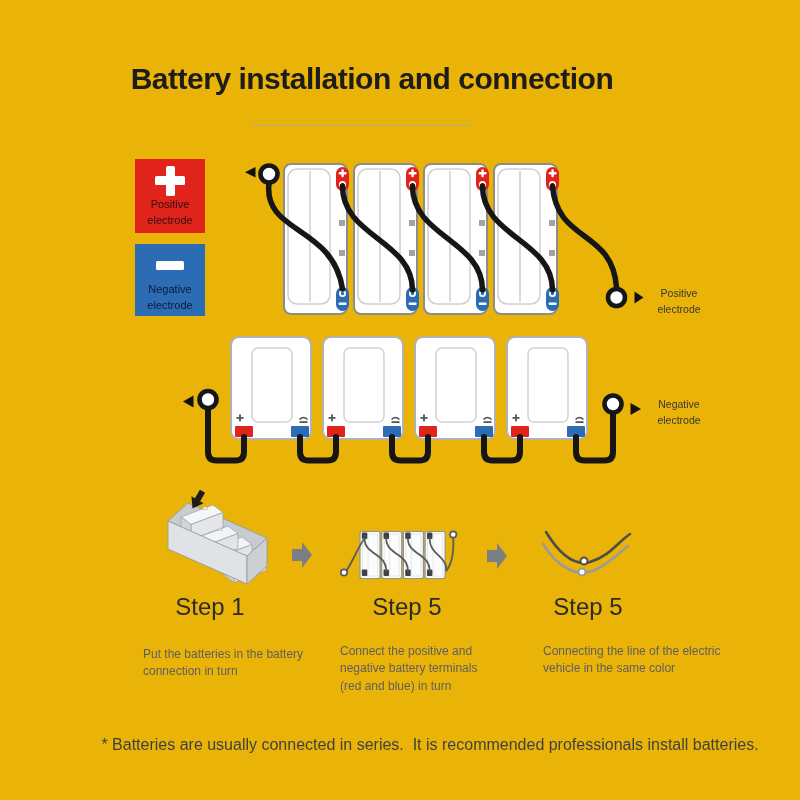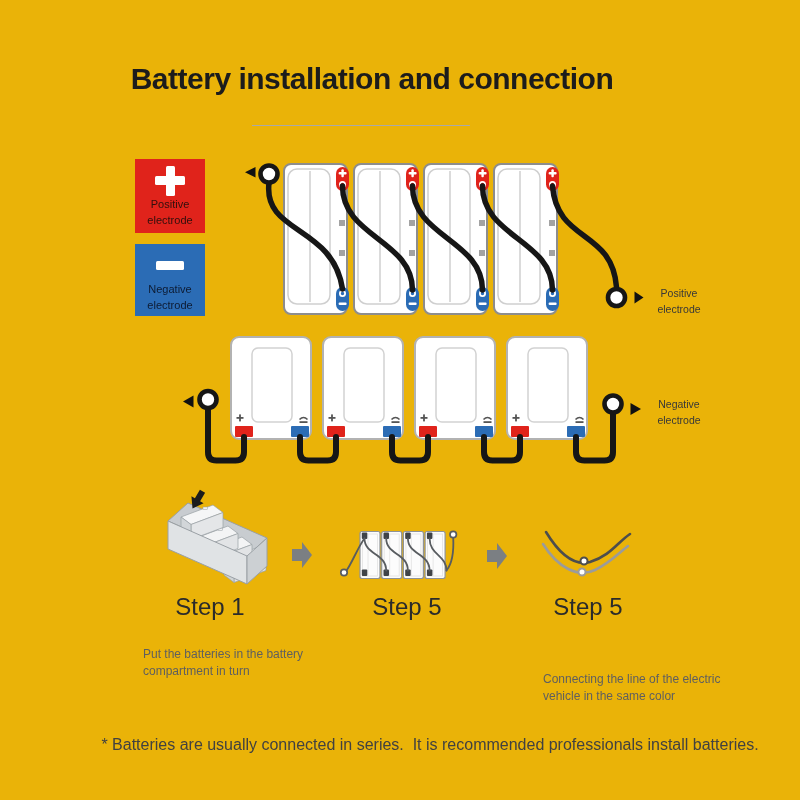--- a/index.html
+++ b/index.html
@@ -228,19 +228,22 @@
     <path d="M 11 14 C 25 37, 40 48, 55 44 C 75 38, 83 24, 95 16" stroke="#4d4d4d" stroke-width="2.6" fill="none" stroke-linecap="round"></path>
     <circle cx="49" cy="43" r="3.5" fill="#fff" stroke="#4d4d4d" stroke-width="2"></circle>
     <circle cx="47" cy="54" r="3.5" fill="#fff" stroke="#9b9b9b" stroke-width="2"></circle>
   </svg>
 
   <div class="abs step-title" style="left:160px;top:593px;">Step 1</div>
   <div class="abs step-title" style="left:357px;top:593px;">Step 5</div>
   <div class="abs step-title" style="left:538px;top:593px;">Step 5</div>
 
   <div class="abs step-desc" style="left:143px;top:646px;width:175px;">Put the batteries in the battery
-compartment in turn</div>
-  <div class="abs step-desc" style="left:543px;top:643px;width:190px;margin-top:28px;">Connecting the line of the electric
+connection in turn</div>
+  <div class="abs step-desc" style="left:340px;top:643px;width:170px;">Connect the positive and
+negative battery terminals
+(red and blue) in turn</div>
+  <div class="abs step-desc" style="left:543px;top:643px;width:190px;">Connecting the line of the electric
 vehicle in the same color</div>
 
   <div class="abs footer">* Batteries are usually connected in series.  It is recommended professionals install batteries.</div>
 
 </div>
 
 </body></html>

